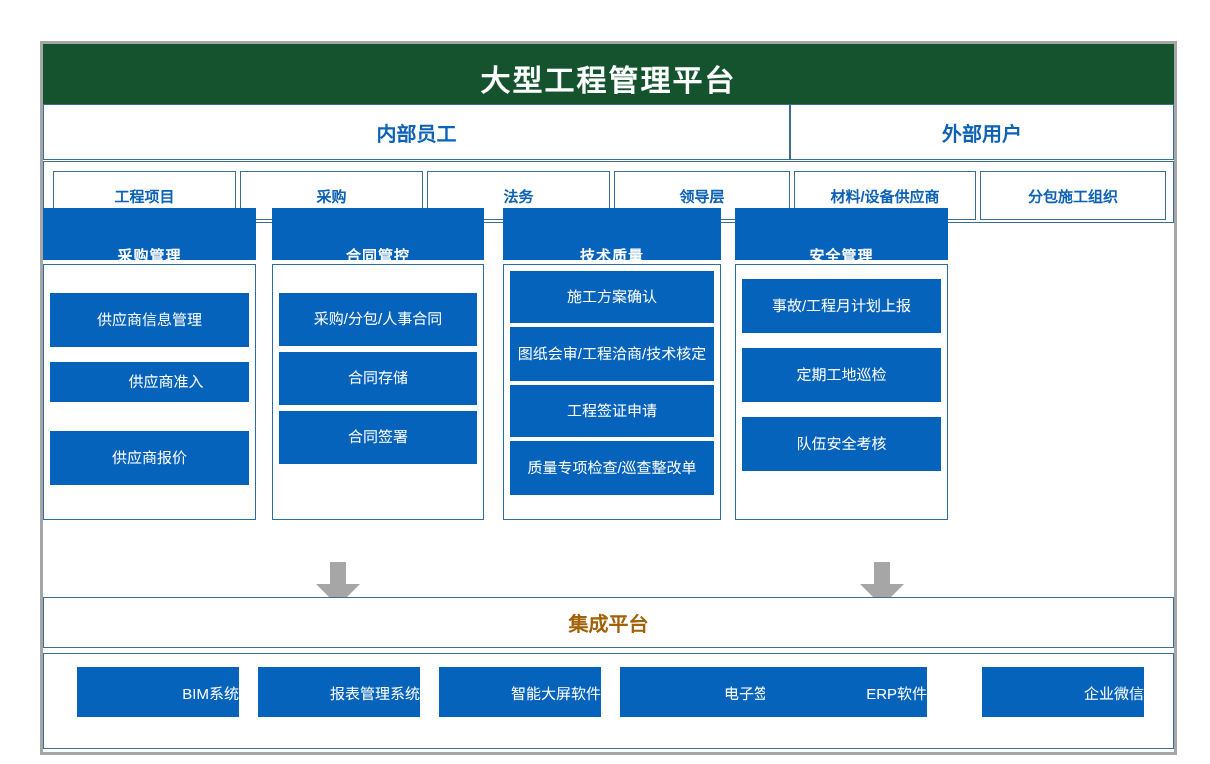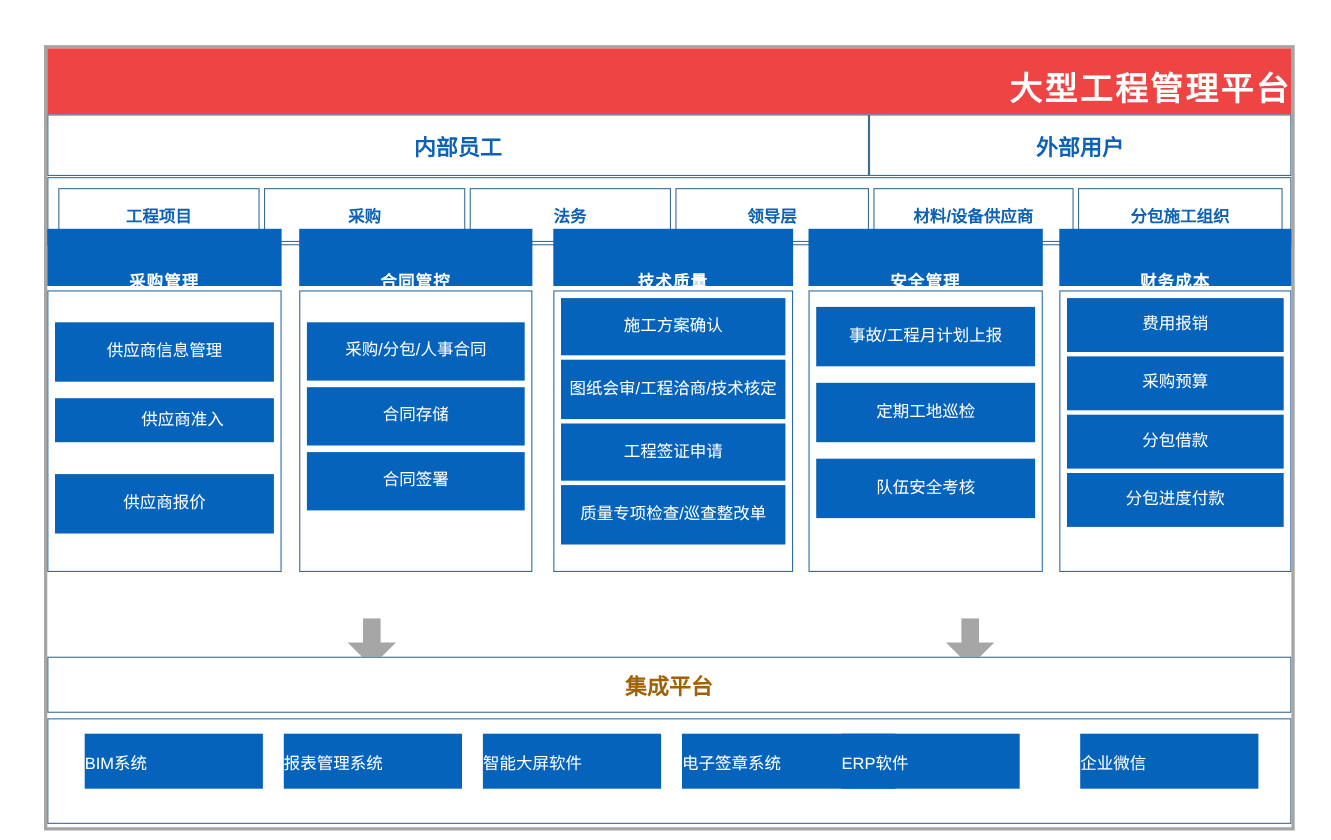--- a/index.html
+++ b/index.html
@@ -14,22 +14,22 @@
   
   .outer-frame{
     position:absolute;left:40px;top:41px;width:1137px;height:714px;
     border:3px solid #a6a6a6;
     box-sizing:border-box;background:#fff;
   }
 
   
   .title-bar{
     position:absolute;left:43px;top:44px;width:1131px;height:68px;
-    background:#ef4444;
-    display:flex;align-items:center;justify-content:flex-end;
+    background:#14532d;
+    display:flex;align-items:center;justify-content:center;
     box-sizing:border-box;
   }
   .title-bar .t{
     color:#ffffff;font-size:30px;font-weight:bold;letter-spacing:2px;
   }
 
   
   .aud-row{
     position:absolute;left:43px;top:104px;width:1131px;height:56px;
     box-sizing:border-box;
@@ -90,21 +90,21 @@
   .integ-bar .t{color:#a16207;font-size:20px;font-weight:bold;}
 
   
   .sys-row{
     position:absolute;left:43px;top:653px;width:1131px;height:96px;
     border:1px solid #3a6d8f;box-sizing:border-box;background:#fff;
   }
   .sys-tile{
     position:absolute;top:13px;height:50px;
     background:#0663bb;color:#fff;
-    display:flex;align-items:center;justify-content:flex-start;
+    display:flex;align-items:center;justify-content:flex-end;
     font-size:15px;box-sizing:border-box;white-space:nowrap;
   }
 </style>
 </head>
 <body>
 
 <div class="canvas">
 
   <div class="outer-frame"></div>
 
@@ -206,39 +206,20 @@
       </div>
       <div class="mod-item" style="top:83px;height:54px;">
         <span class="t">定期工地巡检</span>
       </div>
       <div class="mod-item" style="top:152px;height:54px;">
         <span class="t">队伍安全考核</span>
       </div>
     </div>
   </div>
 
-  <div class="mod-col" style="left:963px;width:211px;">
-    <div class="mod-head">
-      <span class="t">财务成本</span>
-    </div>
-    <div class="mod-body">
-      <div class="mod-item" style="top:6px;height:49px;">
-        <span class="t">费用报销</span>
-      </div>
-      <div class="mod-item" style="top:59px;height:49px;">
-        <span class="t">采购预算</span>
-      </div>
-      <div class="mod-item" style="top:112px;height:49px;">
-        <span class="t">分包借款</span>
-      </div>
-      <div class="mod-item" style="top:165px;height:49px;">
-        <span class="t">分包进度付款</span>
-      </div>
-    </div>
-  </div>
 
   <div class="arrow" style="left:316px;top:562px;">
     <svg viewBox="0 0 44 44" xmlns="http://www.w3.org/2000/svg" aria-hidden="true">
       <polygon points="14,0 30,0 30,22 44,22 22,44 0,22 14,22" fill="#a6a6a6"></polygon>
     </svg>
   </div>
   <div class="arrow" style="left:860px;top:562px;">
     <svg viewBox="0 0 44 44" xmlns="http://www.w3.org/2000/svg" aria-hidden="true">
       <polygon points="14,0 30,0 30,22 44,22 22,44 0,22 14,22" fill="#a6a6a6"></polygon>
     </svg>

